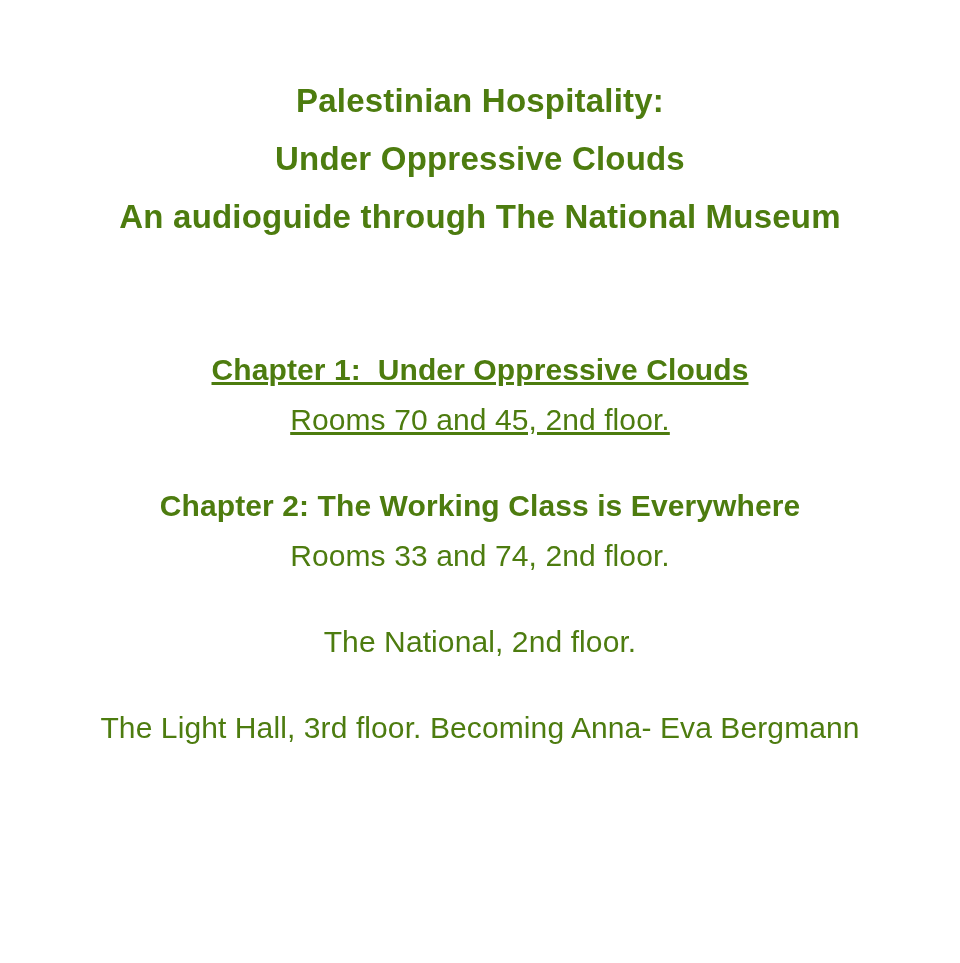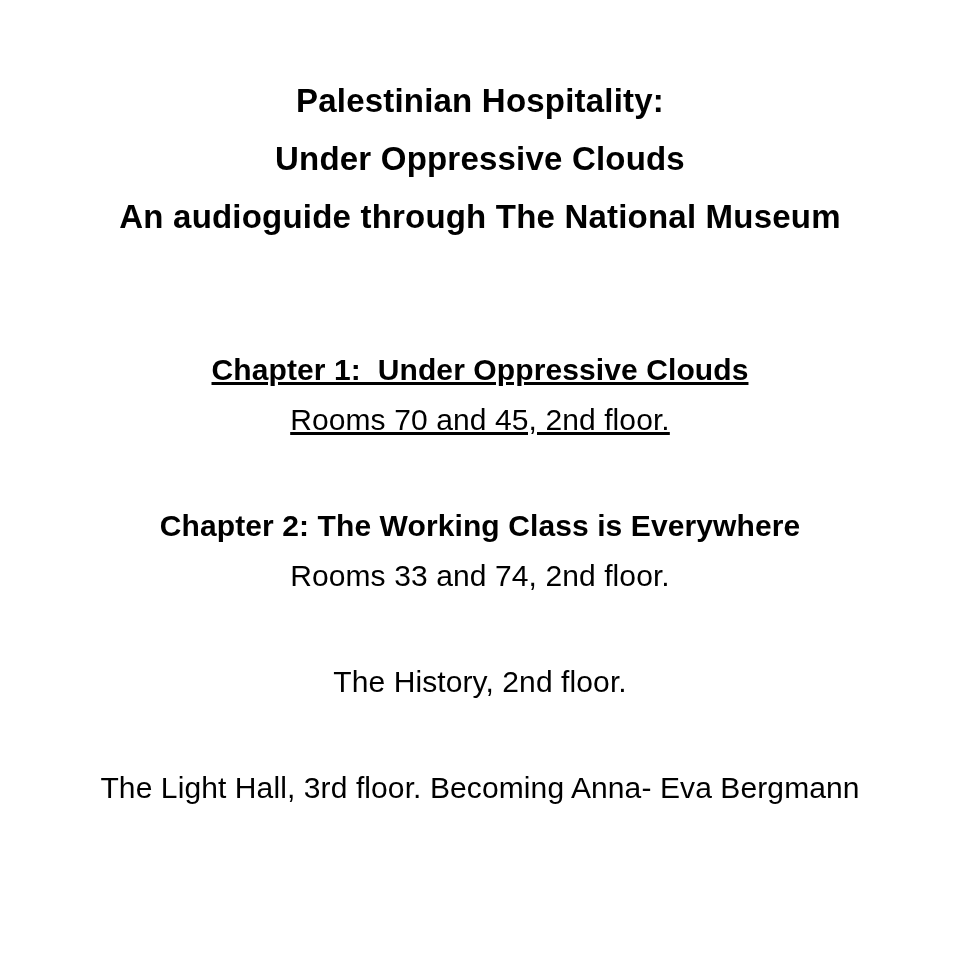--- a/index.html
+++ b/index.html
@@ -8,36 +8,36 @@
     height: 963px;
     background: #ffffff;
     font-family: "Liberation Sans", "DejaVu Sans", sans-serif;
     overflow: hidden;
   }
   .page {
     width: 960px;
     height: 963px;
     padding-top: 72px;
     text-align: center;
-    color: #000000;
+    color: #4d7c0f;
   }
   .title-block {
     font-size: 33px;
     font-weight: 700;
     line-height: 58px;
     letter-spacing: 0.2px;
   }
   .title-line {
     white-space: pre-wrap;
   }
   .chapters {
     margin-top: 105px;
   }
   .chapter {
-    margin-top: 68px;
+    margin-top: 48px;
   }
   .chapter:first-child {
     margin-top: 0;
     text-decoration: underline;
   }
   .chapter-heading {
     font-size: 30px;
     font-weight: 700;
     line-height: 38px;
     white-space: pre-wrap;
@@ -69,21 +69,21 @@
       <div class="chapter-heading">Chapter 1:  Under Oppressive Clouds</div>
       <div class="chapter-location">Rooms 70 and 45, 2nd floor.</div>
     </div>
 
     <div class="chapter">
       <div class="chapter-heading">Chapter 2: The Working Class is Everywhere</div>
       <div class="chapter-location">Rooms 33 and 74, 2nd floor.</div>
     </div>
 
     <div class="chapter">
-      <div class="chapter-location">The History, 2nd floor.</div>
+      <div class="chapter-location">The National, 2nd floor.</div>
     </div>
 
     <div class="chapter">
       <div class="chapter-location">The Light Hall, 3rd floor. Becoming Anna- Eva Bergmann</div>
     </div>
 
   </div>
 
 </div>
 

